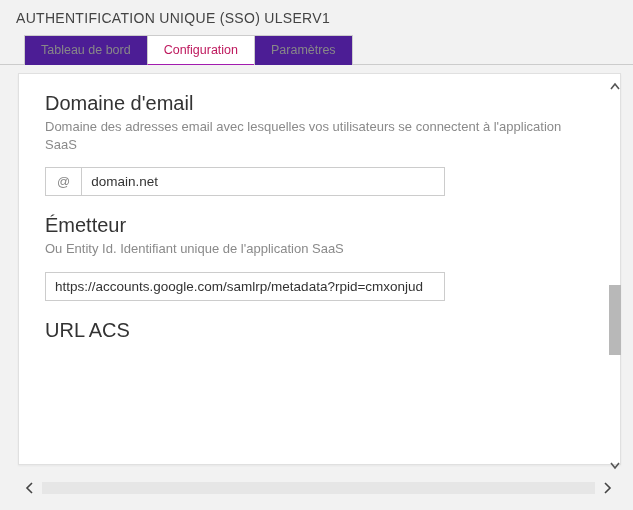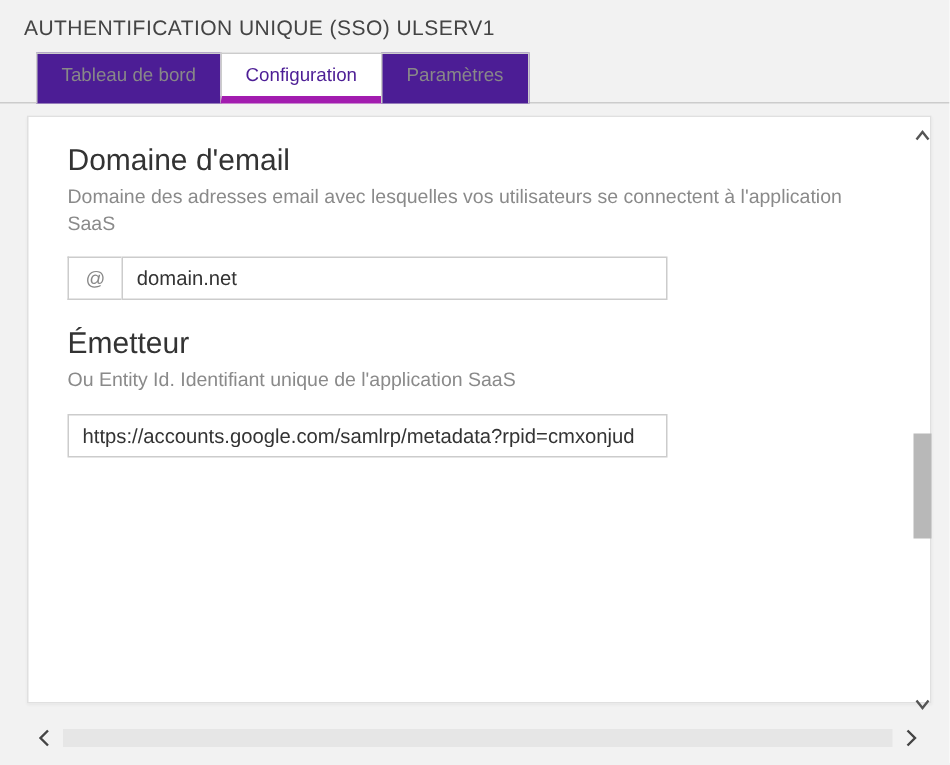--- a/index.html
+++ b/index.html
@@ -31,22 +31,22 @@
     border: 1px solid #ccc;
     border-bottom: none;
     background: #4c1d95;
     cursor: pointer;
     position: relative;
     top: 1px;
     margin-right: -1px;
   }
   .tab.active {
     background: #fff;
-    color: #4c1d95;
-    border-bottom: 5px solid #a21caf;
+    color: #be185d;
+    border-bottom: 1px solid #a21caf;
   }
   .scroll-wrap {
     position: relative;
     margin: 0 10px;
     height: 400px;
   }
   .content-card {
     background: #fff;
     border: 1px solid #e0e0e0;
     margin: 8px 2px 0 8px;
@@ -189,20 +189,21 @@
       </div>
     </div>
 
     <div class="section">
       <h2>Émetteur</h2>
       <p>Ou Entity Id. Identifiant unique de l'application SaaS</p>
       <input type="text" class="text-input" value="https://accounts.google.com/samlrp/metadata?rpid=cmxonjud" style="">
     </div>
 
     <div class="section">
+      <h2>URL ACS</h2>
     </div>
 
   </div>
 
   <div class="v-scrollbar">
     <div class="v-arrow">
       <svg width="10" height="10" viewBox="0 0 10 10">
           <path d="M1 7 L5 2 L9 7" fill="none" stroke="#555" stroke-width="1.6"></path>
         </svg>
     </div>

